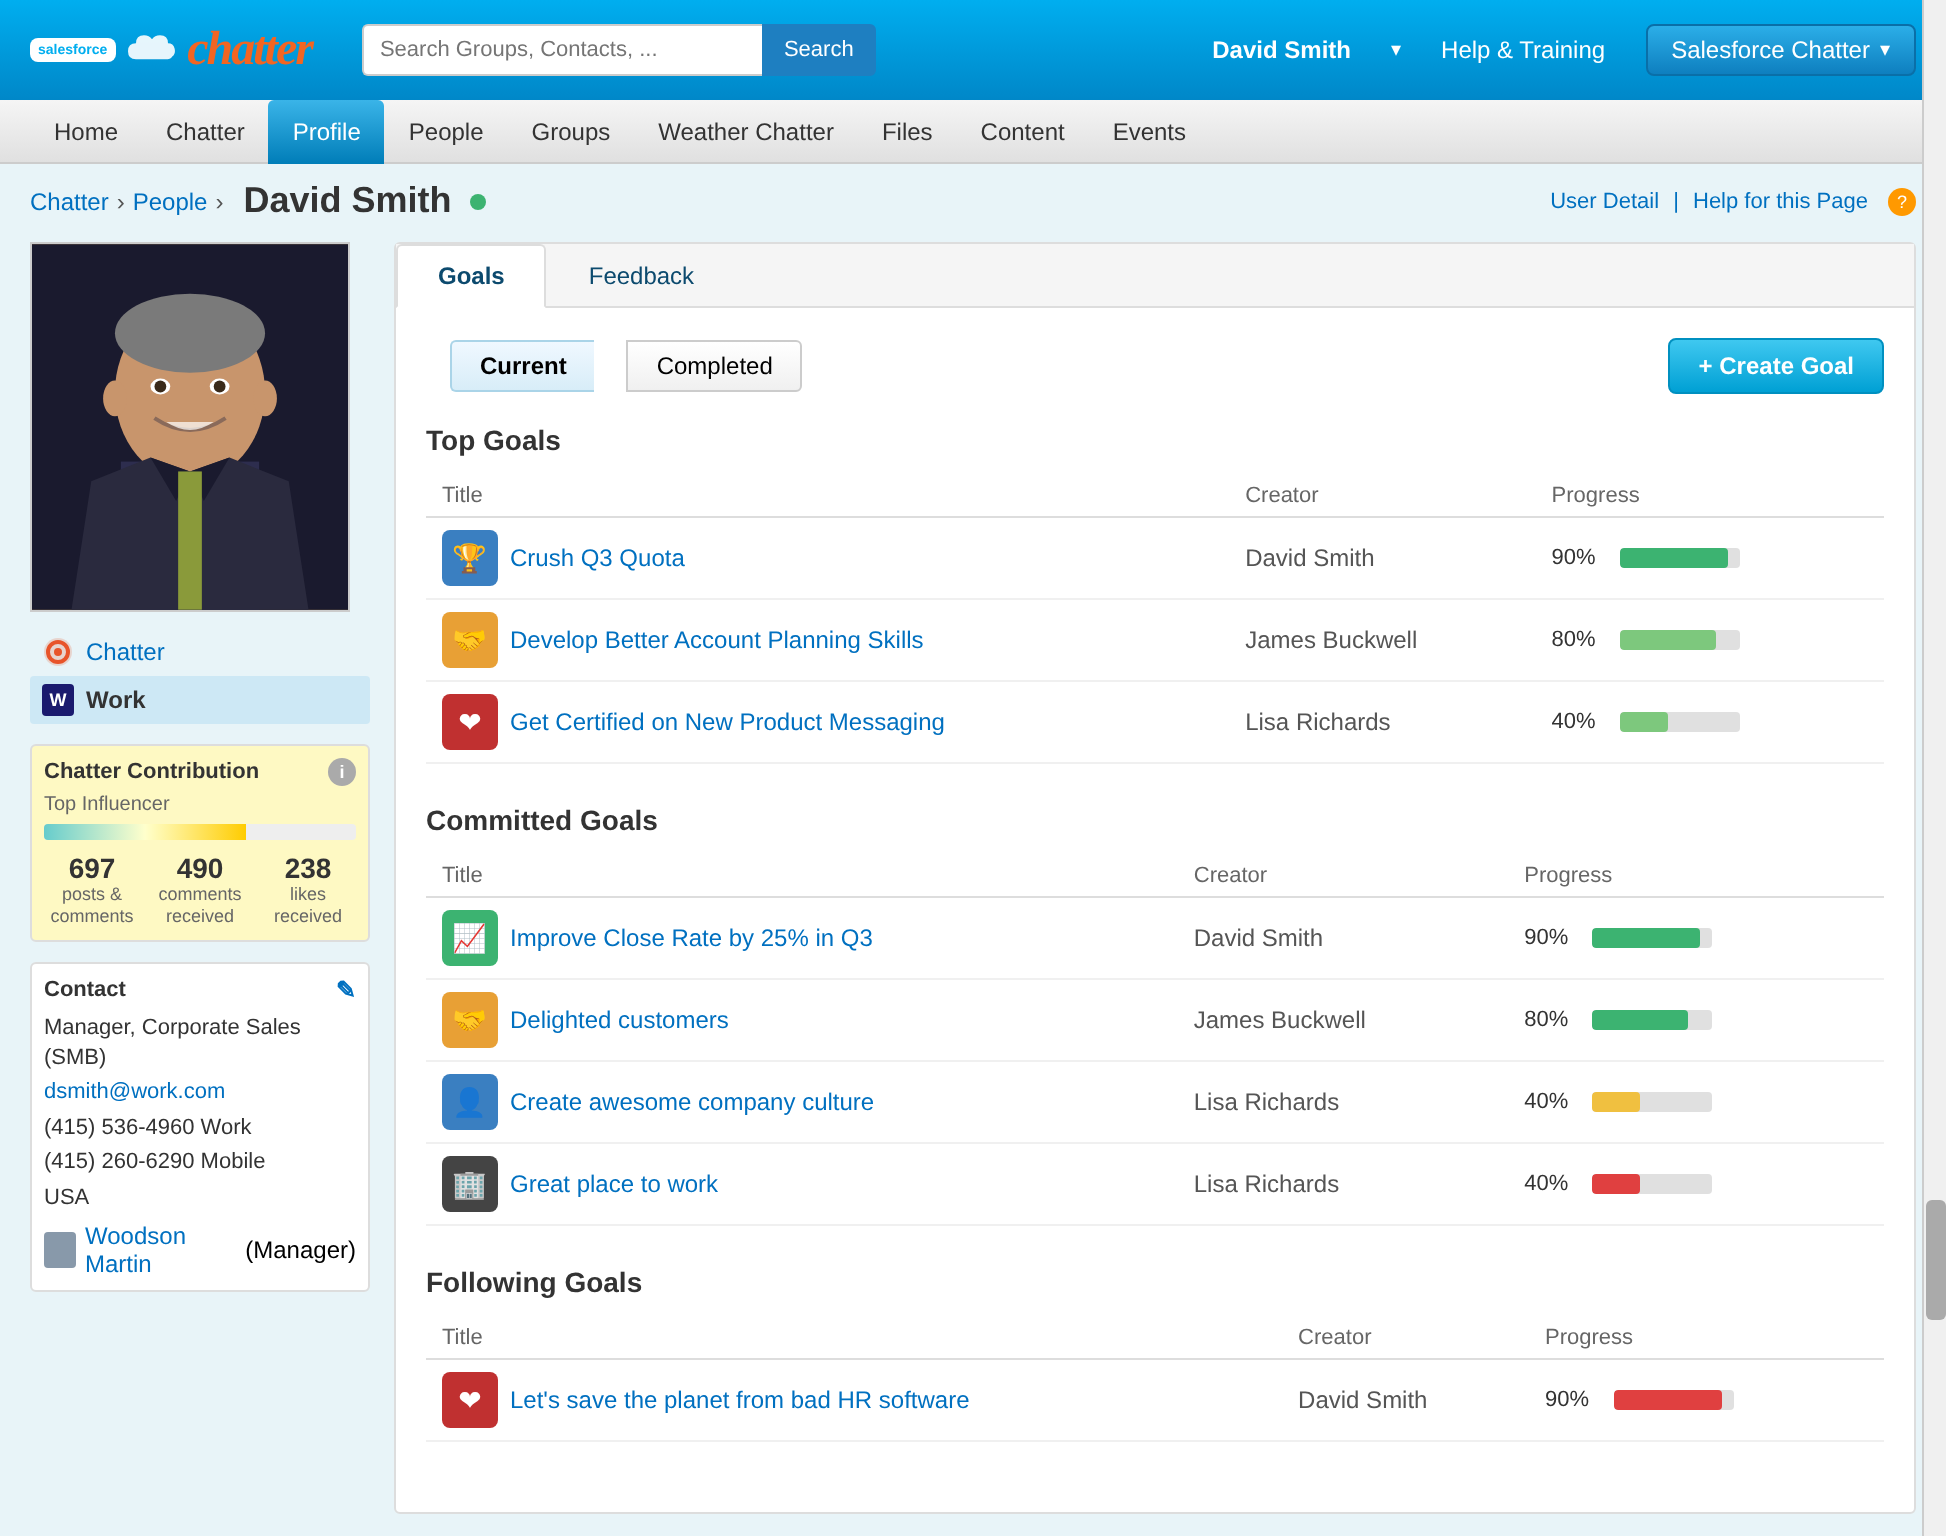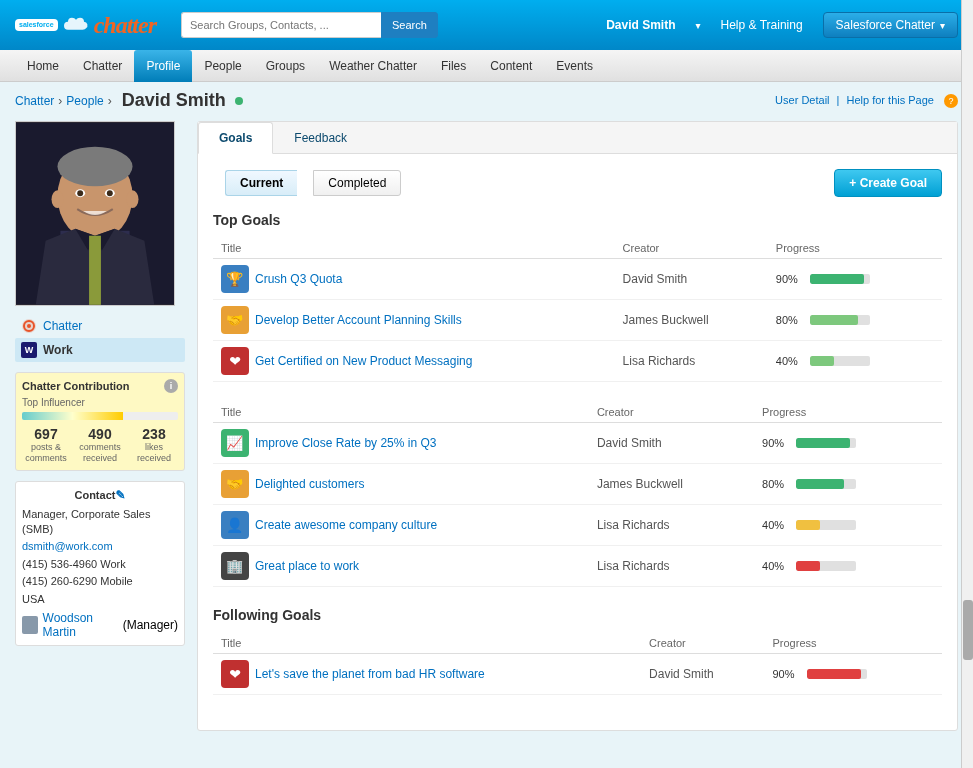--- a/index.html
+++ b/index.html
@@ -287,21 +287,21 @@
 
     #contact-section {
       margin-top: 10px;
       border: 1px solid #ddd;
       background: white;
       border-radius: 3px;
       padding: 6px;
     }
     #contact-header {
       display: flex;
-      justify-content: center;
+      justify-content: space-between;
       align-items: center;
       font-size: 11px;
       font-weight: bold;
       color: #333;
       margin-bottom: 5px;
     }
     #contact-header span.edit { color: #0070c0; cursor: pointer; font-size: 12px; }
     .contact-detail { font-size: 11px; color: #333; margin-bottom: 2px; line-height: 1.4; }
     .contact-detail a { color: #0070c0; text-decoration: none; }
     #manager-row {
@@ -712,20 +712,21 @@
         <span class="progress-pct">40%</span>
         <div class="progress-bar-bg">
           <div class="progress-bar-fill" style="width:40%;background:#7dc87d;"></div>
         </div>
       </div>
                 </td>
               </tr>
             </tbody>
         </table>
 
+        <div class="goals-section-title">Committed Goals</div>
         <table class="goals-table">
           <thead>
             <tr>
               <th>Title</th>
               <th>Creator</th>
               <th>Progress</th>
             </tr>
           </thead>
           <tbody id="committed-goals-body">
           <tr>

